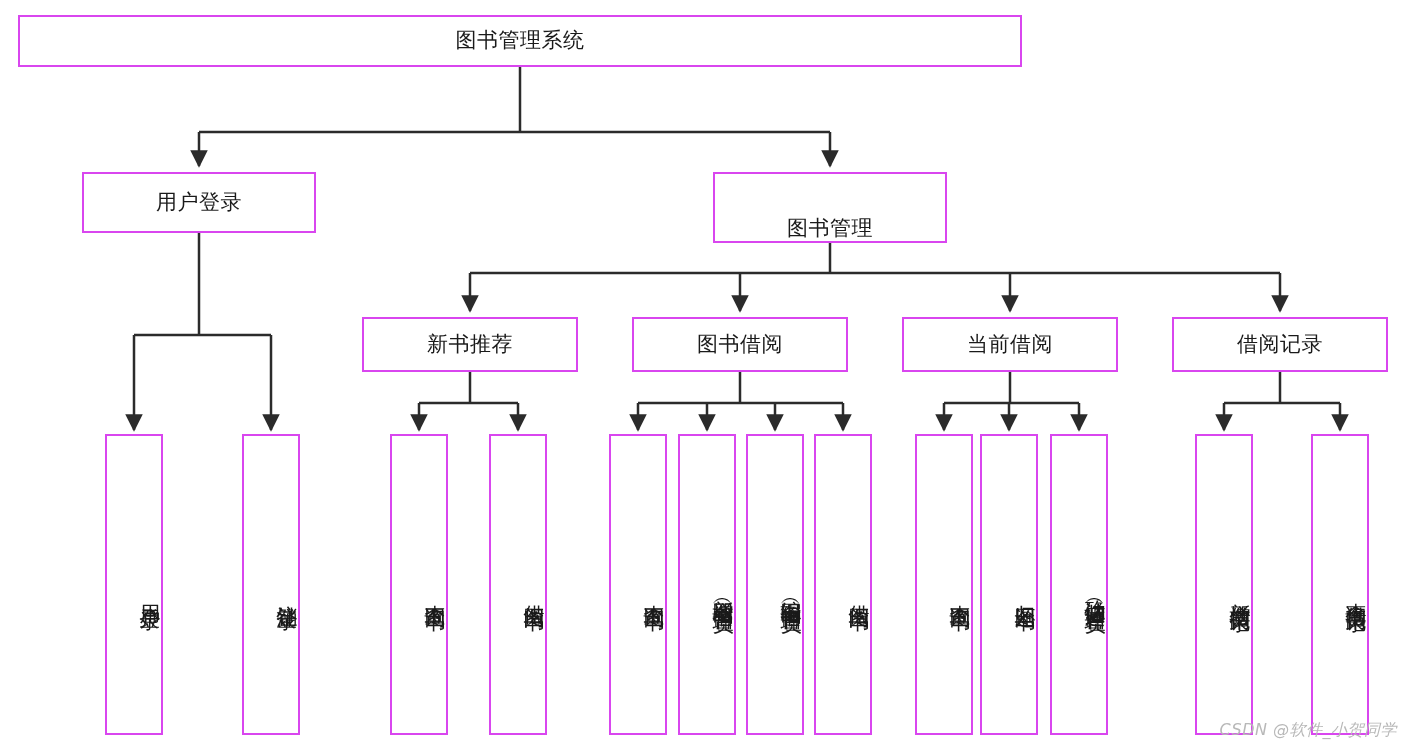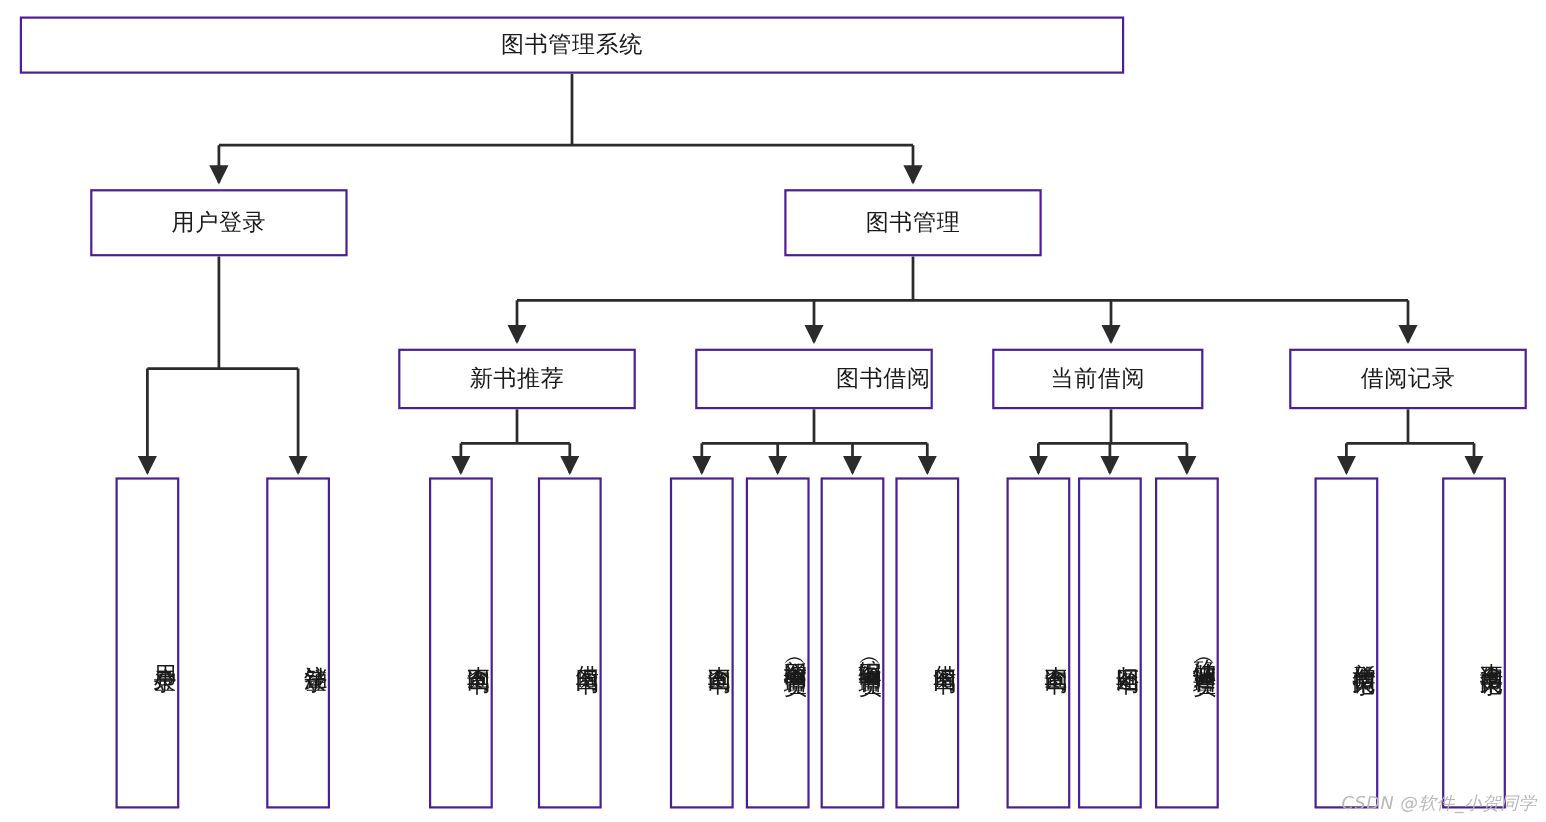--- a/index.html
+++ b/index.html
@@ -20,21 +20,21 @@
   #edges {
     position: absolute;
     left: 0;
     top: 0;
     width: 1405px;
     height: 747px;
   }
   .node {
     position: absolute;
     box-sizing: border-box;
-    border: 2px solid #4c1d95;
+    border: 2px solid #d946ef;
     background: #ffffff;
     display: flex;
     align-items: center;
     justify-content: center;
     color: #1a1a1a;
     line-height: 1.12;
   }
   .node.horiz {
     font-size: 21px;
     letter-spacing: 0.5px;
@@ -124,31 +124,31 @@
     </g>
   </svg>
 
   <div class="node horiz" style="left:18px; top:15px; width:1004px; height:52px;">
     <span class="label">图书管理系统</span>
   </div>
 
   <div class="node horiz" style="left:82px; top:172px; width:234px; height:61px;">
     <span class="label">用户登录</span>
   </div>
-  <div class="node horiz" style="left:713px; top:172px; width:234px; height:61px;">
+  <div class="node horiz" style="left:713px; top:172px; width:234px; height:71px;align-items:flex-end;">
     <span class="label">图书管理</span>
   </div>
 
   <div class="node horiz" style="left:362px; top:317px; width:216px; height:55px;justify-content:center;">
     <span class="label">新书推荐</span>
   </div>
-  <div class="node horiz" style="left:632px; top:317px; width:216px; height:55px;justify-content:flex-end;">
+  <div class="node horiz" style="left:632px; top:317px; width:216px; height:55px;">
     <span class="label">图书借阅</span>
   </div>
-  <div class="node horiz" style="left:902px; top:317px; width:192px; height:55px;">
+  <div class="node horiz" style="left:902px; top:317px; width:216px; height:55px;">
     <span class="label">当前借阅</span>
   </div>
   <div class="node horiz" style="left:1172px; top:317px; width:216px; height:55px;justify-content:center;">
     <span class="label">借阅记录</span>
   </div>
 
   <div class="node vert" style="left:105px; top:434px; width:58px; height:301px;">
     <span class="label">用户登录</span>
   </div>
   <div class="node vert" style="left:242px; top:434px; width:58px; height:301px;">

